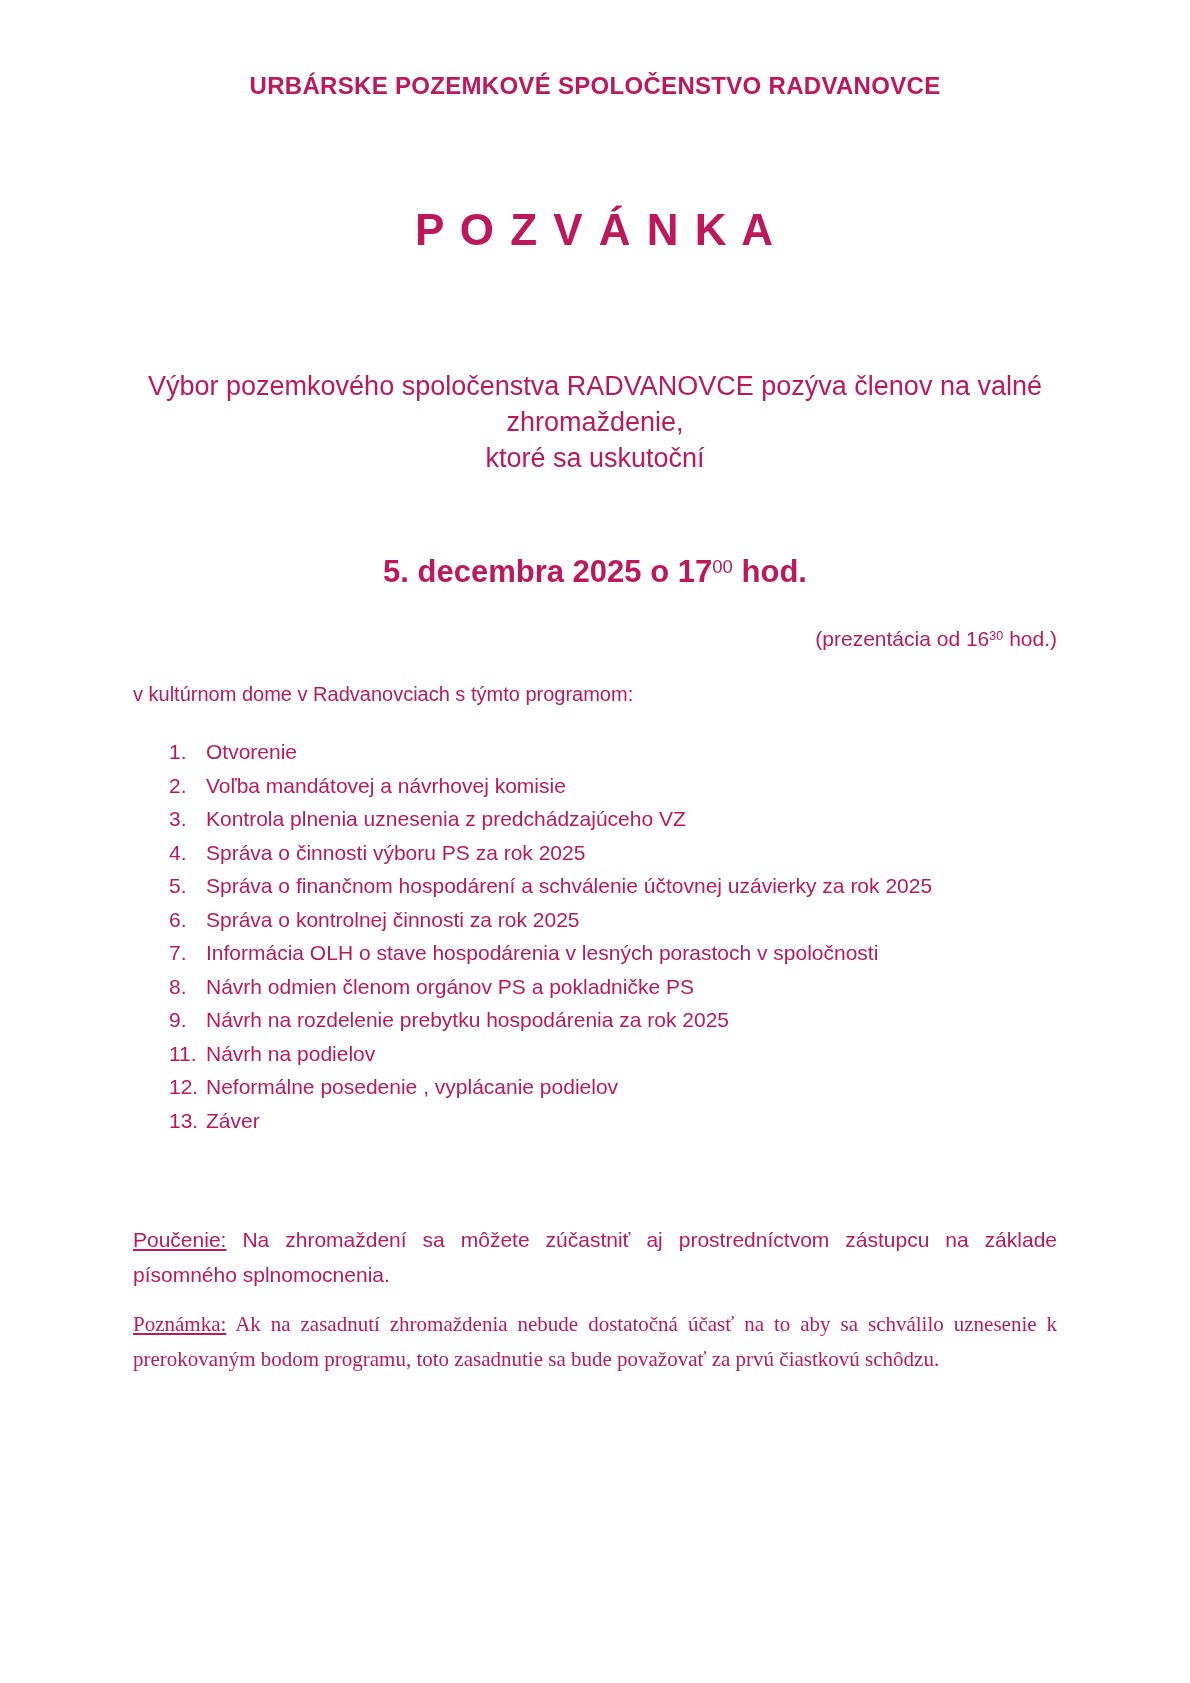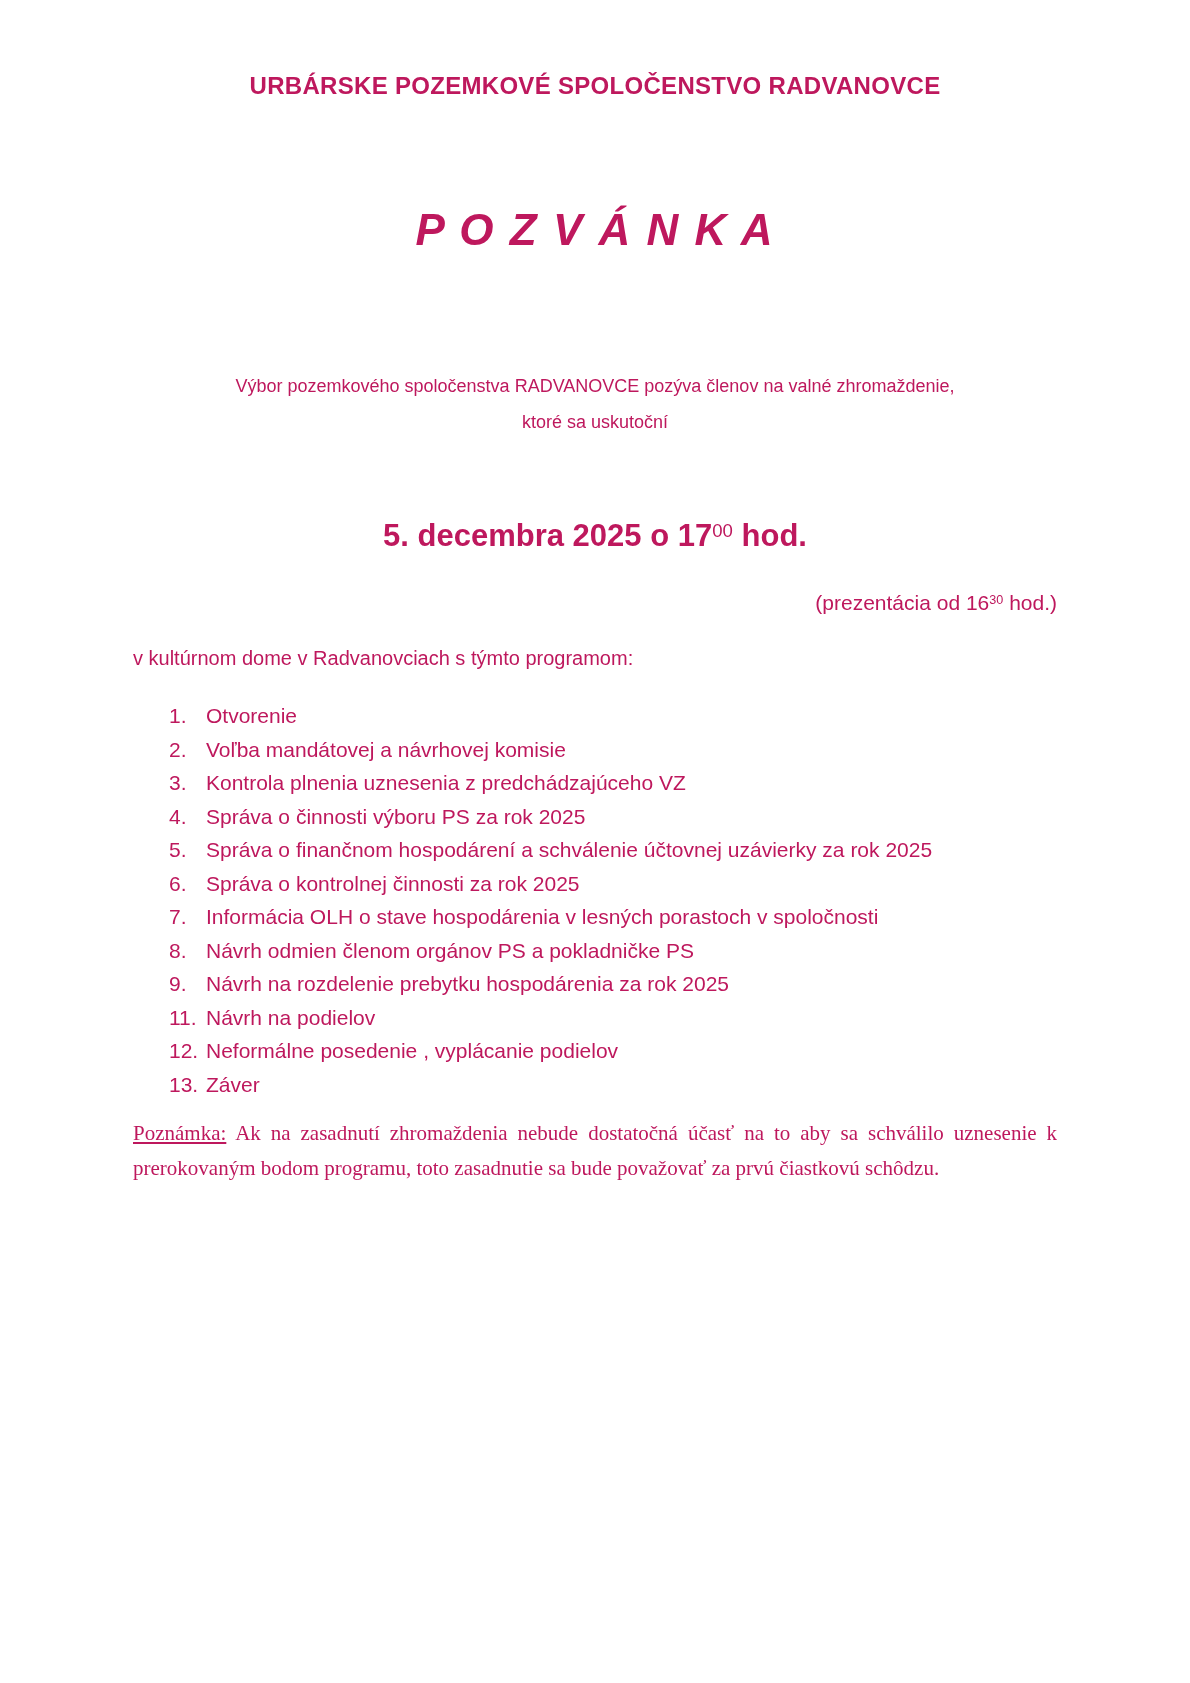--- a/index.html
+++ b/index.html
@@ -25,26 +25,25 @@
     line-height: 28px;
     letter-spacing: 0.3px;
   }
   .main-heading {
     margin-top: 104px;
     text-align: center;
     font-weight: bold;
     font-size: 44px;
     line-height: 52px;
     letter-spacing: 2px;
-    font-style: italic;
   }
   .intro {
     margin-top: 112px;
     text-align: center;
-    font-size: 18px;
+    font-size: 27px;
     line-height: 36px;
   }
   .date-line {
     margin-top: 76px;
     text-align: center;
     font-weight: bold;
     font-size: 31px;
     line-height: 40px;
   }
   .presentation-line {
@@ -165,19 +164,23 @@
     <div class="agenda-row">
       <span class="agenda-num">12.</span>
       <span class="agenda-text">Neformálne posedenie , vyplácanie podielov</span>
     </div>
     <div class="agenda-row">
       <span class="agenda-num">13.</span>
       <span class="agenda-text">Záver</span>
     </div>
   </div>
 
+  <div class="para para-poucenie">
+    <span class="underline-label">Poučenie:</span>
+    <span>Na zhromaždení sa môžete zúčastniť aj prostredníctvom zástupcu na základe písomného splnomocnenia.</span>
+  </div>
 
   <div class="para para-poznamka">
     <span class="underline-label">Poznámka:</span>
     <span>Ak na zasadnutí zhromaždenia nebude dostatočná účasť na to aby sa schválilo uznesenie k prerokovaným bodom programu, toto zasadnutie sa bude považovať za prvú čiastkovú schôdzu.</span>
   </div>
 
 </div>
 
 </body></html>

